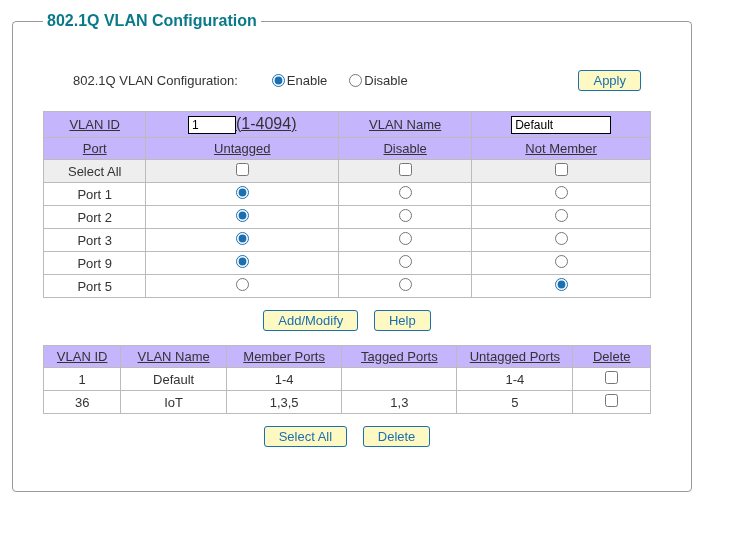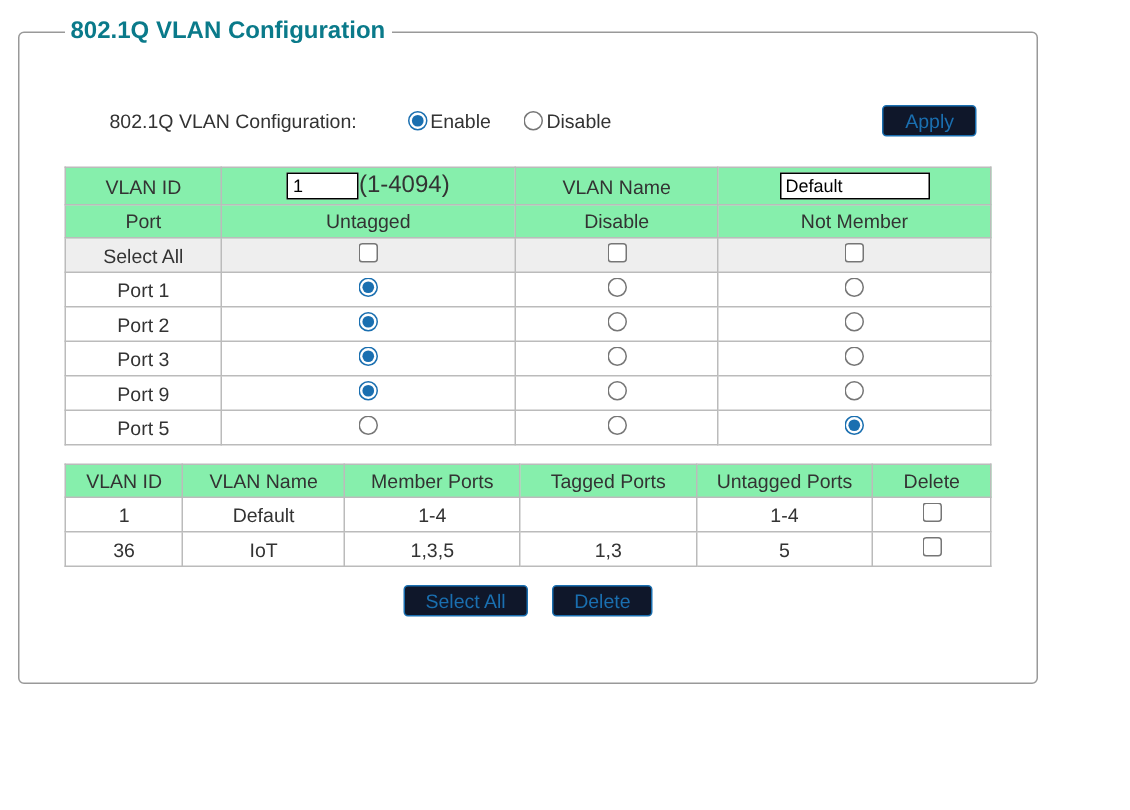--- a/index.html
+++ b/index.html
@@ -7,21 +7,21 @@
     font-family: Arial, Helvetica, sans-serif;
     font-size: 13px;
     margin: 0;
     padding: 12px;
     color: #333;
     background: #fff;
   }
   fieldset {
     border: 1px solid #999;
     border-radius: 4px;
-    padding: 20px 30px 30px 30px;
+    padding: 20px 40px 30px 30px;
     width: 680px;
     margin: 0;
   }
   legend {
     color: #0a7a8a;
     font-weight: bold;
     font-size: 16px;
     padding: 0 4px;
   }
   .top-row {
@@ -42,37 +42,38 @@
     align-items: center;
     margin-right: 14px;
     justify-content: flex-end;
   }
   .spacer { flex: 1; }
   button.btn {
     font-size: 13px;
     padding: 2px 14px;
     border: 1px solid #1a6fb0;
     border-radius: 3px;
-    background: #0f172a;
+    background: #fef9c3;
     color: #1a6fb0;
     cursor: pointer;
   }
   table {
     border-collapse: collapse;
     width: 100%;
     margin-bottom: 12px;
   }
   table td, table th {
     border: 1px solid #bbb;
     text-align: center;
     padding: 3px 4px;
     font-weight: normal;
   }
   table th {
-    background: #86efac;
+    background: #c4b5fd;
+    text-decoration: underline;
   }
   .grey-row td { background: #eee; }
   input[type=text] {
     font-size: 12px;
     padding: 1px 3px;
     border: 1px solid #000;
   }
   .vlan-id-input { width: 48px; }
   .vlan-name-input { width: 100px; }
   .btn-row {
@@ -160,20 +161,24 @@
         </tr>
         <tr>
           <td>Port 5</td>
           <td><input type="radio" name="port4" style=""></td>
           <td><input type="radio" name="port4" style=""></td>
           <td><input type="radio" name="port4" checked="" style=""></td>
         </tr>
       </tbody>
   </table>
 
+  <div class="btn-row">
+    <button class="btn">Add/Modify</button>
+    <button class="btn">Help</button>
+  </div>
 
   <table>
     <tbody>
         <tr class="grey-row">
       <th style="width:80px">VLAN ID</th>
       <th style="width:110px">VLAN Name</th>
       <th style="width:120px">Member Ports</th>
       <th style="width:120px">Tagged Ports</th>
       <th style="width:120px">Untagged Ports</th>
       <th style="width:80px">Delete</th>

